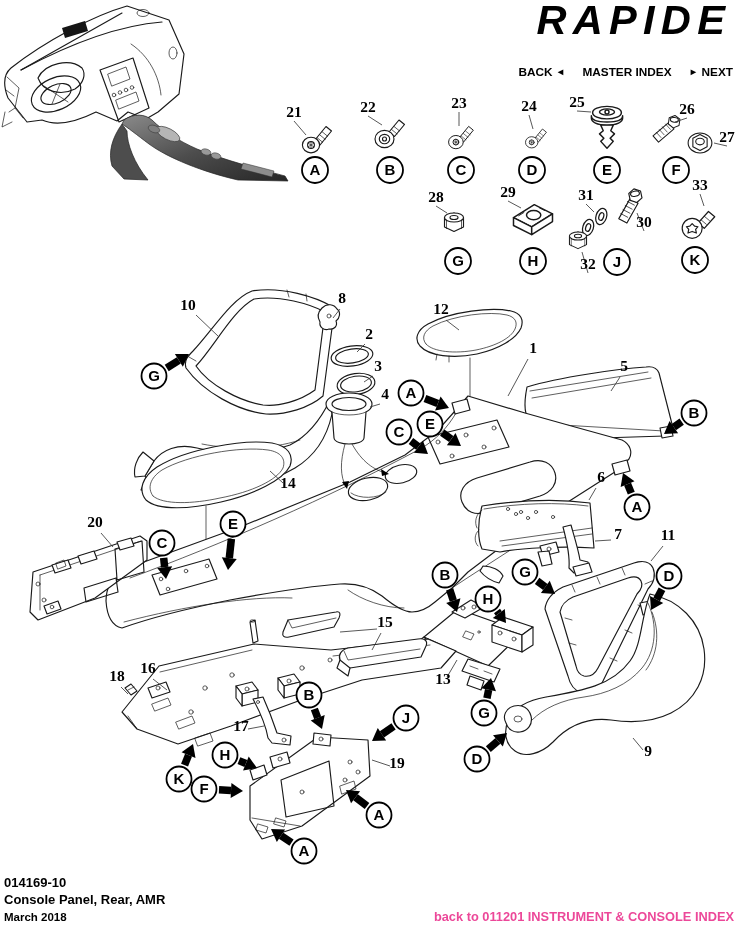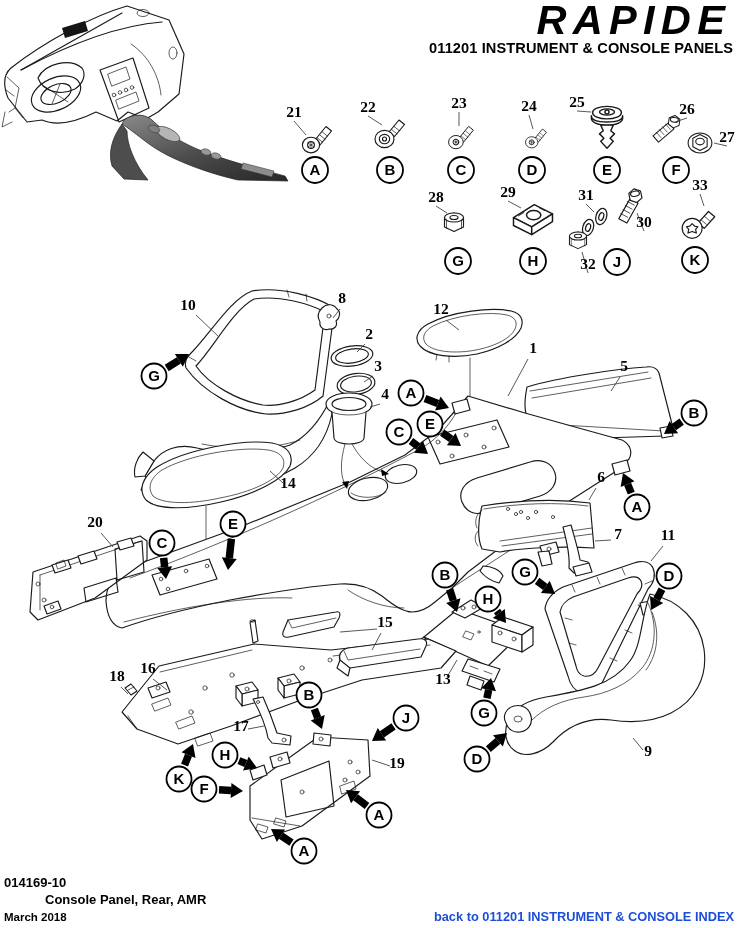--- a/index.html
+++ b/index.html
@@ -20,24 +20,24 @@
   .hdr{position:absolute;text-align:right;white-space:nowrap;}
   #brand{top:-2px;right:6px;font-size:40px;font-weight:bold;font-style:italic;
          letter-spacing:6px;transform:scaleX(1.04);transform-origin:right top;}
   #subtitle{top:40px;right:4px;font-size:14.6px;font-weight:bold;letter-spacing:.1px;}
   #nav{top:65px;right:4px;font-size:11.8px;font-weight:bold;}
   #nav a{color:#000;text-decoration:none;cursor:pointer;}
   #nav .gap{display:inline-block;width:14px;}
   .tri{font-size:9.5px;position:relative;top:-1px;}
   .ftr{position:absolute;white-space:nowrap;font-weight:bold;}
   #doc-number{left:4px;top:875px;font-size:13px;}
-  #doc-title{left:4px;top:892px;font-size:13px;margin-left:41px;}
+  #doc-title{left:4px;top:892px;font-size:13px;}
   #doc-date{left:4px;top:911px;font-size:11.5px;}
   #index-link{right:3px;top:909px;font-size:12.8px;}
-  #index-link a{color:#1d4ed8;text-decoration:none;cursor:pointer;}
+  #index-link a{color:#ec4899;text-decoration:none;cursor:pointer;}
 </style>
 </head>
 <body>
 
 <div id="page">
 
   <svg id="art" width="737" height="928" viewBox="0 0 737 928">
     <defs>
       <linearGradient id="gc" x1="0" y1="0" x2="1" y2="1">
         <stop offset="0" stop-color="#8a8a8a"></stop>
@@ -527,19 +527,23 @@
         <circle cx="617" cy="262" r="13" class="badge"></circle>
         <text x="617" y="262" class="badge-letter" text-anchor="middle" dy=".36em">J</text>
         <line x1="700" y1="194" x2="704" y2="206" class="leader"></line>
         <text x="700" y="190" class="partnum" text-anchor="middle">33</text>
         <circle cx="695" cy="260" r="13" class="badge"></circle>
         <text x="695" y="260" class="badge-letter" text-anchor="middle" dy=".36em">K</text>
       </g>
   </svg>
 
   <div class="hdr" id="brand">RAPIDE</div>
-  <div class="hdr" id="subtitle">011201 INSTRUMENT &amp; CONSOLE PANELS</div>
+  <div class="hdr" id="nav">
+    <a><span>BACK</span> <span class="tri">◄</span></a><span class="gap"></span>
+    <a><span>MASTER INDEX</span></a><span class="gap"></span>
+    <a><span class="tri">►</span> <span>NEXT</span></a>
+  </div>
 
   <div class="ftr" id="doc-number">014169-10</div>
   <div class="ftr" id="doc-title">Console Panel, Rear, AMR</div>
   <div class="ftr" id="doc-date">March 2018</div>
   <div class="ftr" id="index-link"><a>back to 011201 INSTRUMENT &amp; CONSOLE INDEX</a></div>
 </div>
 
 </body></html>

